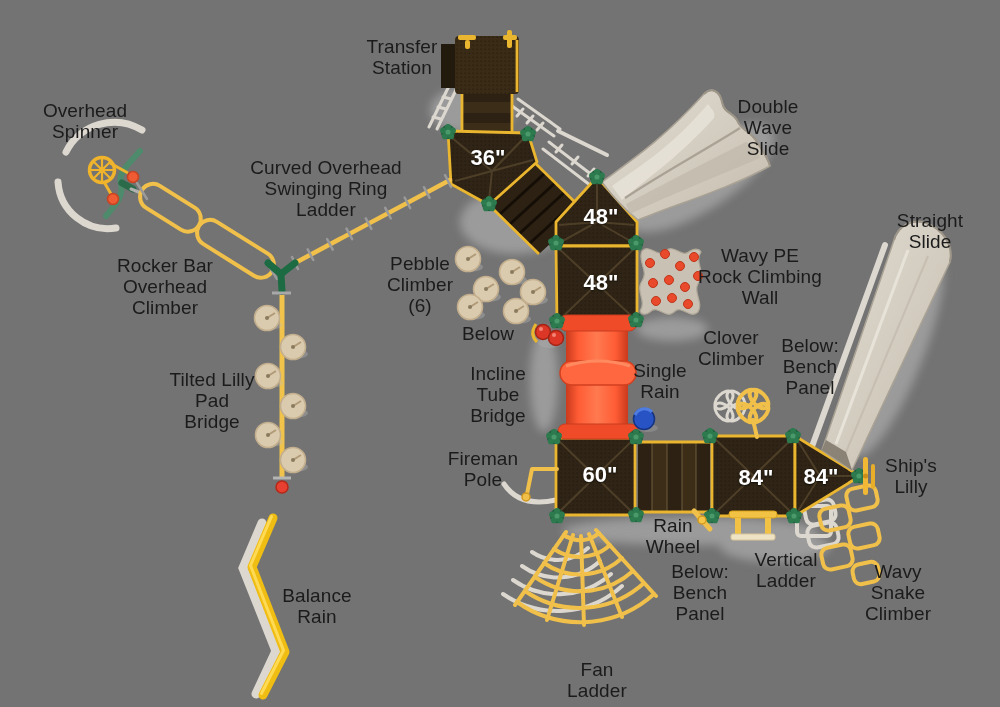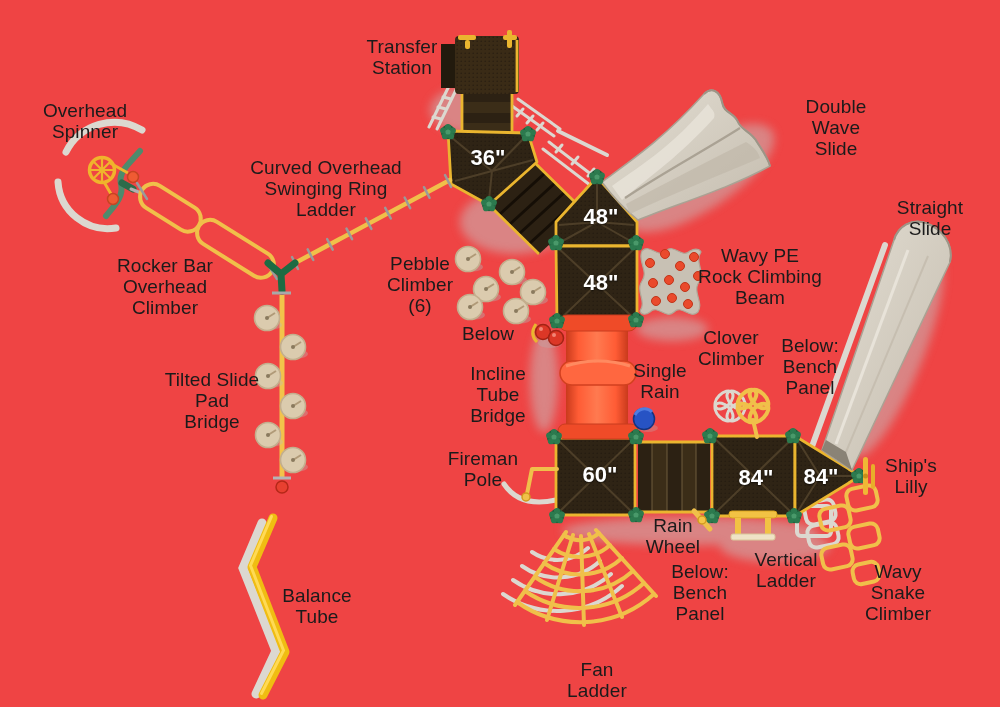--- a/index.html
+++ b/index.html
@@ -1,16 +1,16 @@
 <!DOCTYPE html>
 <html style="--deck_brown: #2f2415; --trim_yellow: #eab52f; --connector_green: #2c7a4e; --tube_orange: #ff5c35; --slide_beige: #d3ccc0; --equipment_yellow: #f0c04a; --rock_red: #ea4a2c; --pad_tan: #dbcbae; --drum_blue: #2753c4; --bongo_red: #dc3726; --beam_yellow: #f0bd12; --label_text: #1b1b1b; --deck_label_text: #ffffff;"><head>
 <meta charset="utf-8">
 <style>
   html,body{margin:0;padding:0;background:#ffffff;}
-  .stage{position:relative;width:1000px;height:707px;background:#ef4444;overflow:hidden;
+  .stage{position:relative;width:1000px;height:707px;background:#737373;overflow:hidden;
          font-family:"Liberation Sans",sans-serif;}
   .stage svg{position:absolute;left:0;top:0;}
   .lbl{position:absolute;transform:translate(-50%,-50%);text-align:center;
        white-space:pre-line;font-size:19px;line-height:21px;
        color:var(--label_text,#1b1b1b);letter-spacing:0.1px;}
   .dlbl{position:absolute;transform:translate(-50%,-50%);text-align:center;white-space:pre-line;
         font-size:22px;font-weight:bold;color:var(--deck_label_text,#ffffff);
         text-shadow:0 1px 2px rgba(0,0,0,.65);}
   
   .deck{fill:var(--deck_brown,#2f2415);}
@@ -411,41 +411,41 @@
 </svg>
 
 <div>
   <div class="lbl" style="left:402px;top:57px">Transfer
 Station</div>
   <div class="lbl" style="left:85px;top:121px">Overhead
 Spinner</div>
   <div class="lbl" style="left:326px;top:188px">Curved Overhead
 Swinging Ring
 Ladder</div>
-  <div class="lbl" style="left:836px;top:127px">Double
+  <div class="lbl" style="left:768px;top:127px">Double
 Wave
 Slide</div>
-  <div class="lbl" style="left:930px;top:218px">Straight
+  <div class="lbl" style="left:930px;top:231px">Straight
 Slide</div>
   <div class="lbl" style="left:165px;top:286px">Rocker Bar
 Overhead
 Climber</div>
   <div class="lbl" style="left:420px;top:284px">Pebble
 Climber
 (6)</div>
   <div class="lbl" style="left:760px;top:276px">Wavy PE
 Rock Climbing
-Beam</div>
+Wall</div>
   <div class="lbl" style="left:488px;top:333px">Below</div>
   <div class="lbl" style="left:731px;top:348px">Clover
 Climber</div>
   <div class="lbl" style="left:810px;top:366px">Below:
 Bench
 Panel</div>
-  <div class="lbl" style="left:212px;top:400px">Tilted Slide
+  <div class="lbl" style="left:212px;top:400px">Tilted Lilly
 Pad
 Bridge</div>
   <div class="lbl" style="left:498px;top:394px">Incline
 Tube
 Bridge</div>
   <div class="lbl" style="left:660px;top:381px">Single
 Rain</div>
   <div class="lbl" style="left:483px;top:469px">Fireman
 Pole</div>
   <div class="lbl" style="left:911px;top:476px">Ship's
@@ -456,21 +456,21 @@
 Bench
 Panel</div>
   <div class="lbl" style="left:786px;top:570px">Vertical
 Ladder</div>
   <div class="lbl" style="left:898px;top:592px">Wavy
 Snake
 Climber</div>
   <div class="lbl" style="left:597px;top:680px">Fan
 Ladder</div>
   <div class="lbl" style="left:317px;top:606px">Balance
-Tube</div>
+Rain</div>
 
   <div class="dlbl" style="left:488px;top:158px">36"</div>
   <div class="dlbl" style="left:601px;top:217px">48"</div>
   <div class="dlbl" style="left:601px;top:283px">48"</div>
   <div class="dlbl" style="left:600px;top:475px">60"</div>
   <div class="dlbl" style="left:756px;top:478px">84"</div>
   <div class="dlbl" style="left:821px;top:477px">84"</div>
 </div>
 
 </div>

